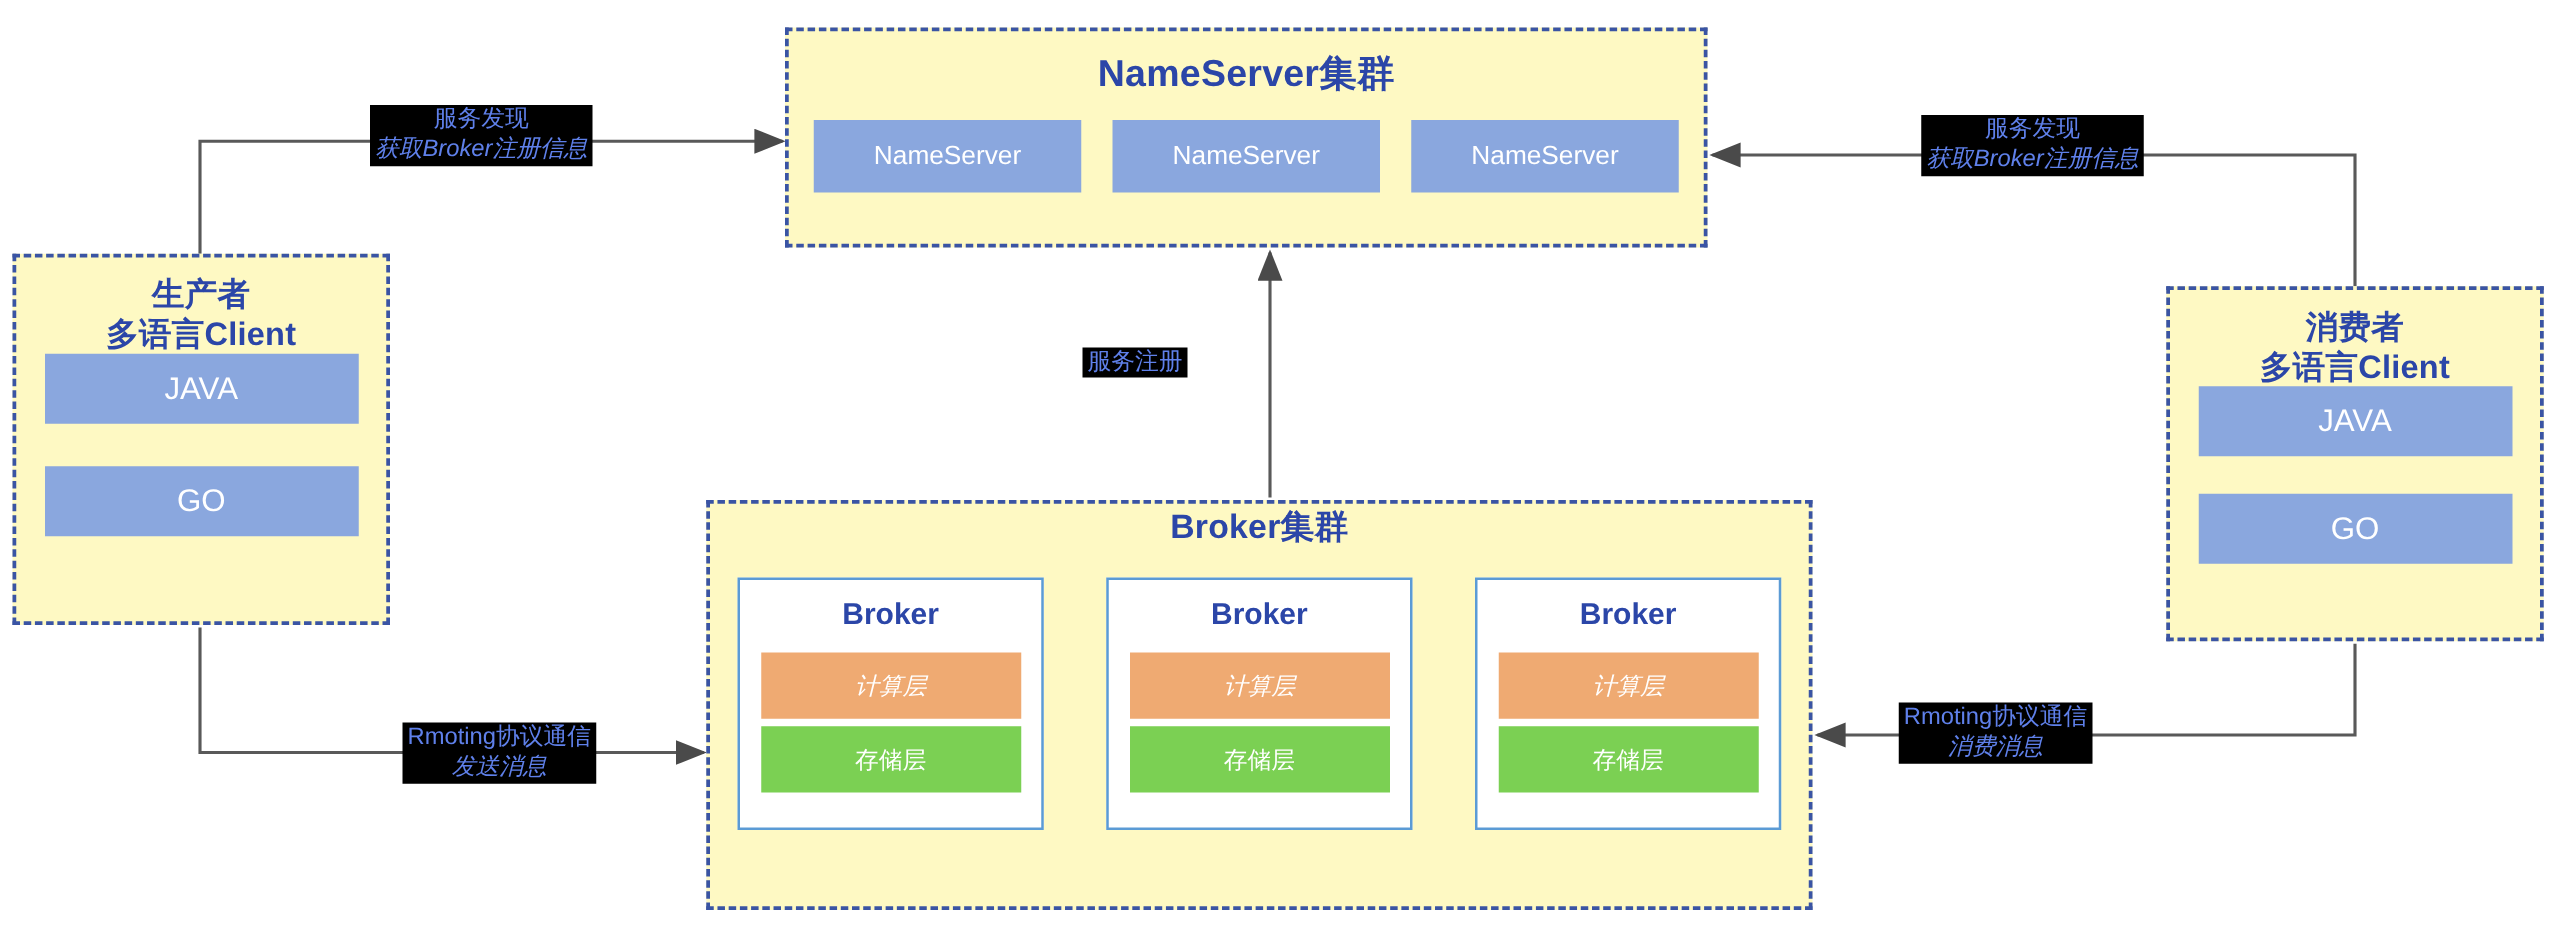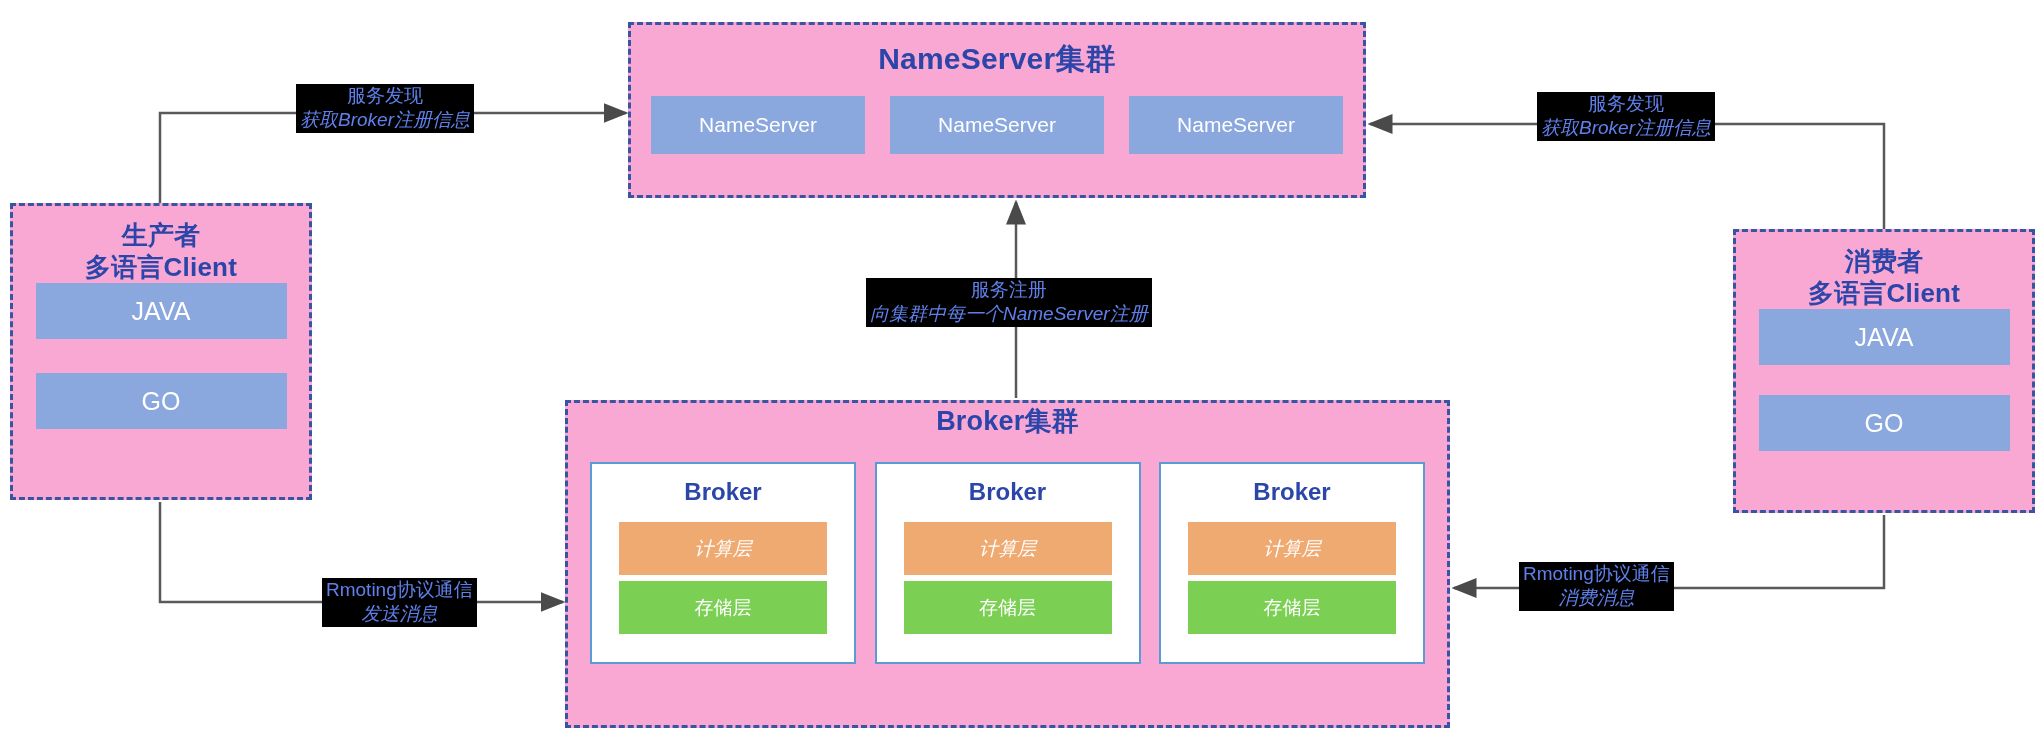--- a/index.html
+++ b/index.html
@@ -24,21 +24,21 @@
     width: 2042px;
     height: 746px;
     z-index: 1;
   }
   
   .cluster {
     position: absolute;
     z-index: 2;
     box-sizing: border-box;
     border: 3px dashed #3a54a4;
-    background: #f9a8d4;
+    background: #fef9c3;
   }
   .cluster-title {
     text-align: center;
     color: #2b46a8;
     font-weight: bold;
     letter-spacing: .2px;
     white-space: nowrap;
   }
   
   .chip {
@@ -112,21 +112,21 @@
   #broker-cluster .cluster-title {
     font-size: 27px;
   }
   .broker-row {
     display: flex;
     justify-content: space-between;
     padding: 0 22px;
     margin-top: 23px;
   }
   .broker-node {
-    width: 266px;
+    width: 245px;
     height: 202px;
     box-sizing: border-box;
     border: 2px solid #5b9bd5;
     background: #ffffff;
   }
   .broker-node-title {
     text-align: center;
     color: #2b46a8;
     font-weight: bold;
     font-size: 24px;
@@ -251,21 +251,20 @@
     <span class="l2">获取Broker注册信息</span>
   </div>
 
   <div class="edge-label" id="label-discovery-right">
     <span>服务发现</span>
     <span class="l2">获取Broker注册信息</span>
   </div>
 
   <div class="edge-label" id="label-register">
     <span>服务注册</span>
-    <span class="l2">向集群中每一个NameServer注册</span>
   </div>
 
   <div class="edge-label" id="label-send">
     <span>Rmoting协议通信</span>
     <span class="l2">发送消息</span>
   </div>
 
   <div class="edge-label" id="label-consume">
     <span>Rmoting协议通信</span>
     <span class="l2">消费消息</span>

